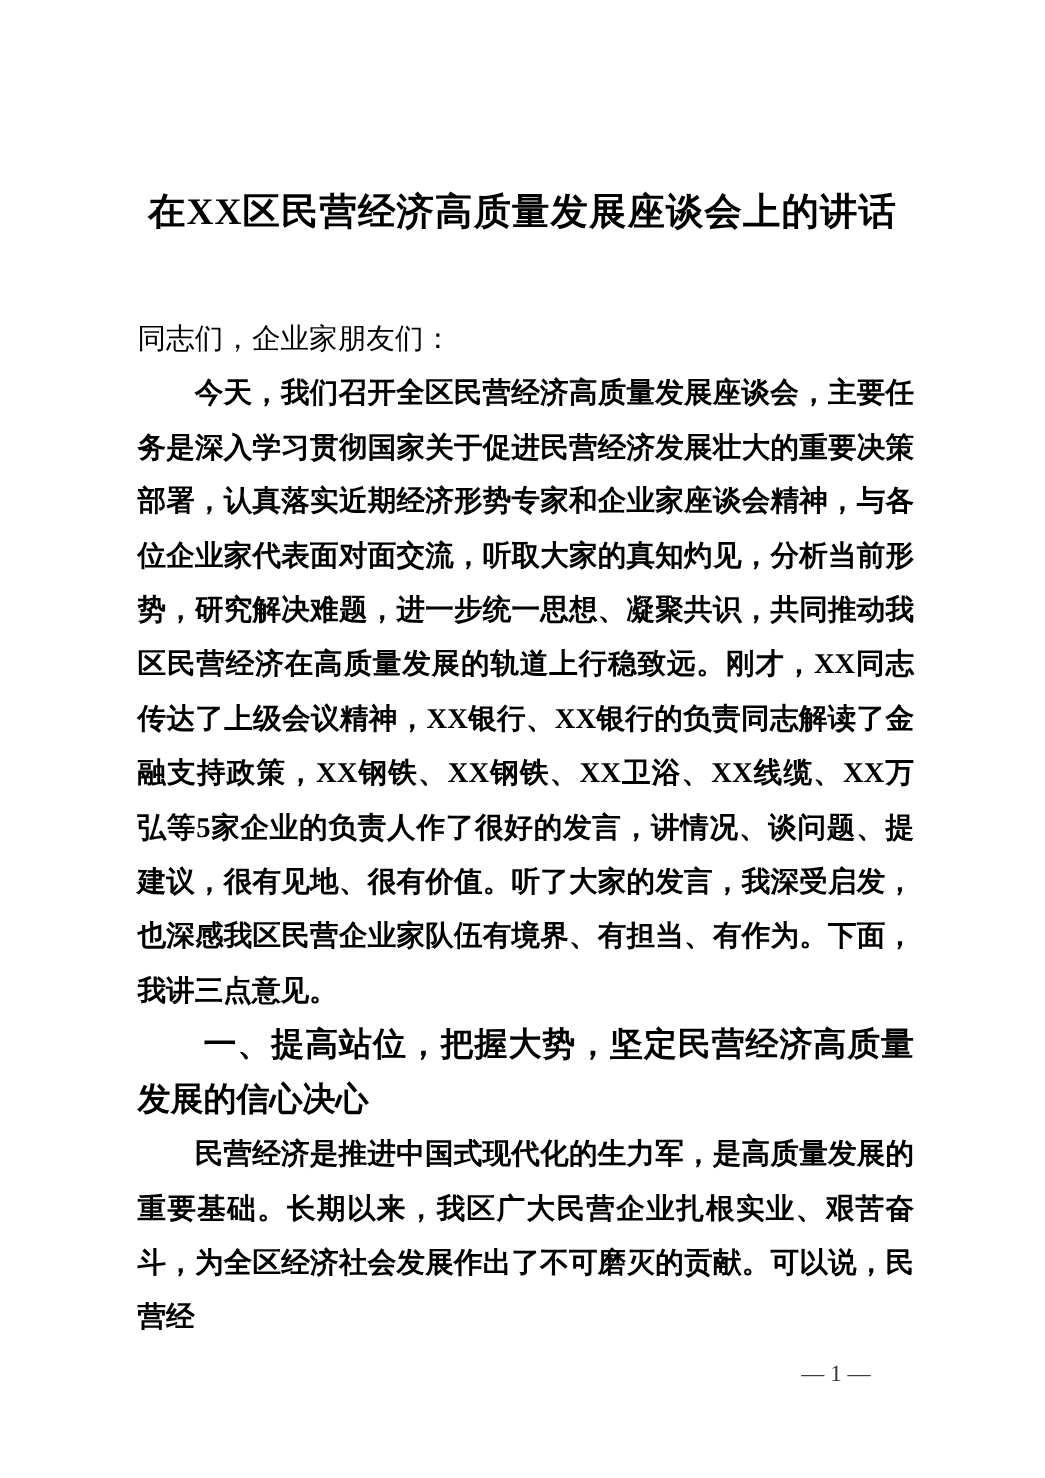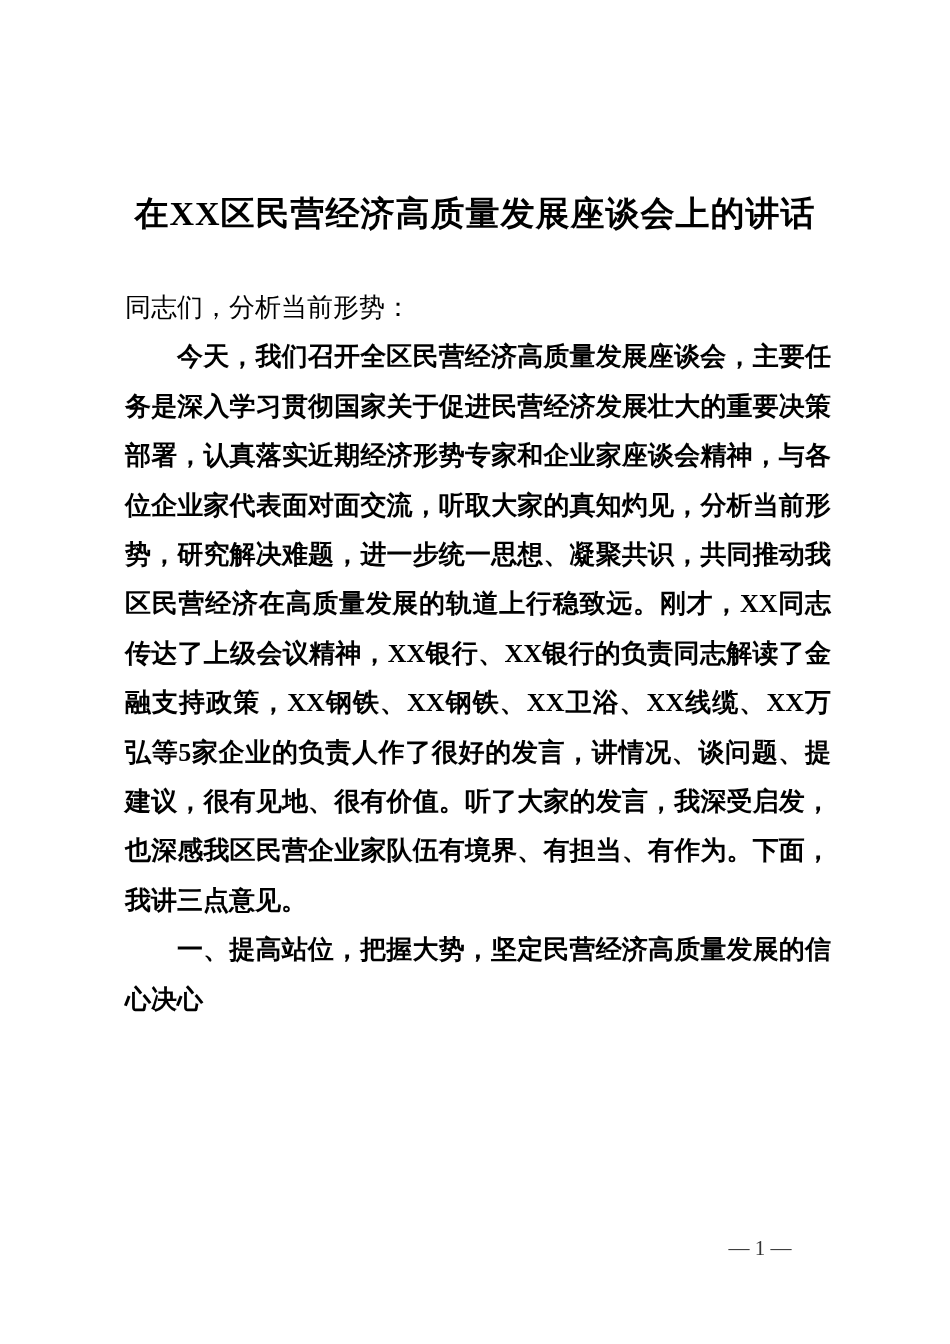--- a/index.html
+++ b/index.html
@@ -15,21 +15,21 @@
   }
   .page {
     position: relative;
     width: 950px;
     height: 1344px;
     background: #ffffff;
     overflow: hidden;
   }
   .title {
     position: absolute;
-    top: 188px;
+    top: 168px;
     left: 0;
     width: 950px;
     margin: 0;
     text-align: center;
     font-size: 34px;
     font-weight: 700;
     line-height: 52px;
     font-family: "Liberation Serif", "DejaVu Serif", serif;
     letter-spacing: 1px;
   }
@@ -49,21 +49,21 @@
   .salutation {
     text-indent: 0;
   }
   .para {
     text-indent: 2em;
     font-weight: bold;
   }
   .heading {
     font-family: "Liberation Sans", "DejaVu Sans", sans-serif;
     font-weight: 700;
-    font-size: 26px;
+    font-size: 30px;
     line-height: 49.4px;
     text-indent: 2em;
     text-align: justify;
   }
   .footer {
     position: absolute;
     top: 1236px;
     left: 680px;
     width: 160px;
     text-align: center;
@@ -74,20 +74,21 @@
   }
 </style>
 </head>
 <body>
 
 <div class="page">
 
   <h1 class="title">在XX区民营经济高质量发展座谈会上的讲话</h1>
 
   <div class="content">
-    <p class="salutation">同志们，分析当前形势：</p>
+    <p class="salutation">同志们，企业家朋友们：</p>
     <p class="para">今天，我们召开全区民营经济高质量发展座谈会，主要任务是深入学习贯彻国家关于促进民营经济发展壮大的重要决策部署，认真落实近期经济形势专家和企业家座谈会精神，与各位企业家代表面对面交流，听取大家的真知灼见，分析当前形势，研究解决难题，进一步统一思想、凝聚共识，共同推动我区民营经济在高质量发展的轨道上行稳致远。刚才，XX同志传达了上级会议精神，XX银行、XX银行的负责同志解读了金融支持政策，XX钢铁、XX钢铁、XX卫浴、XX线缆、XX万弘等5家企业的负责人作了很好的发言，讲情况、谈问题、提建议，很有见地、很有价值。听了大家的发言，我深受启发，也深感我区民营企业家队伍有境界、有担当、有作为。下面，我讲三点意见。</p>
     <h2 class="heading">一、提高站位，把握大势，坚定民营经济高质量发展的信心决心</h2>
+    <p class="para">民营经济是推进中国式现代化的生力军，是高质量发展的重要基础。长期以来，我区广大民营企业扎根实业、艰苦奋斗，为全区经济社会发展作出了不可磨灭的贡献。可以说，民营经</p>
   </div>
 
   <div class="footer">— 1 —</div>
 
 </div>
 
 </body></html>

